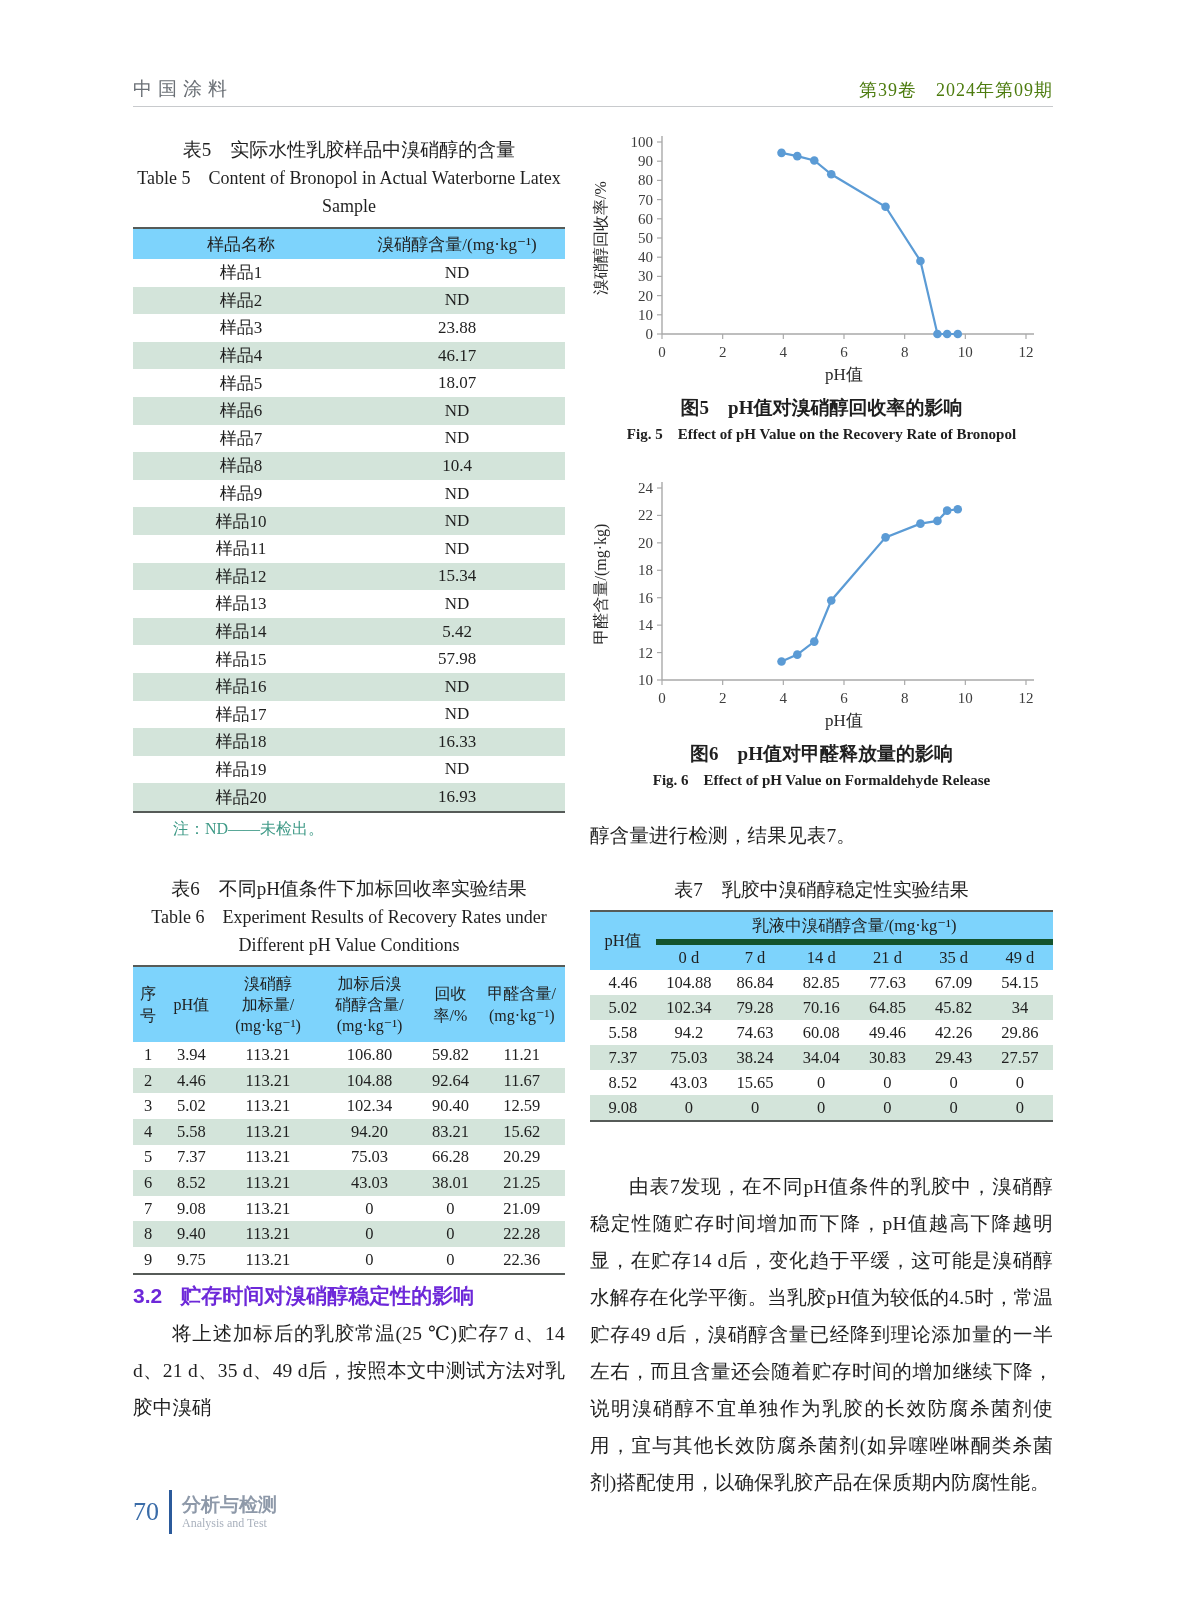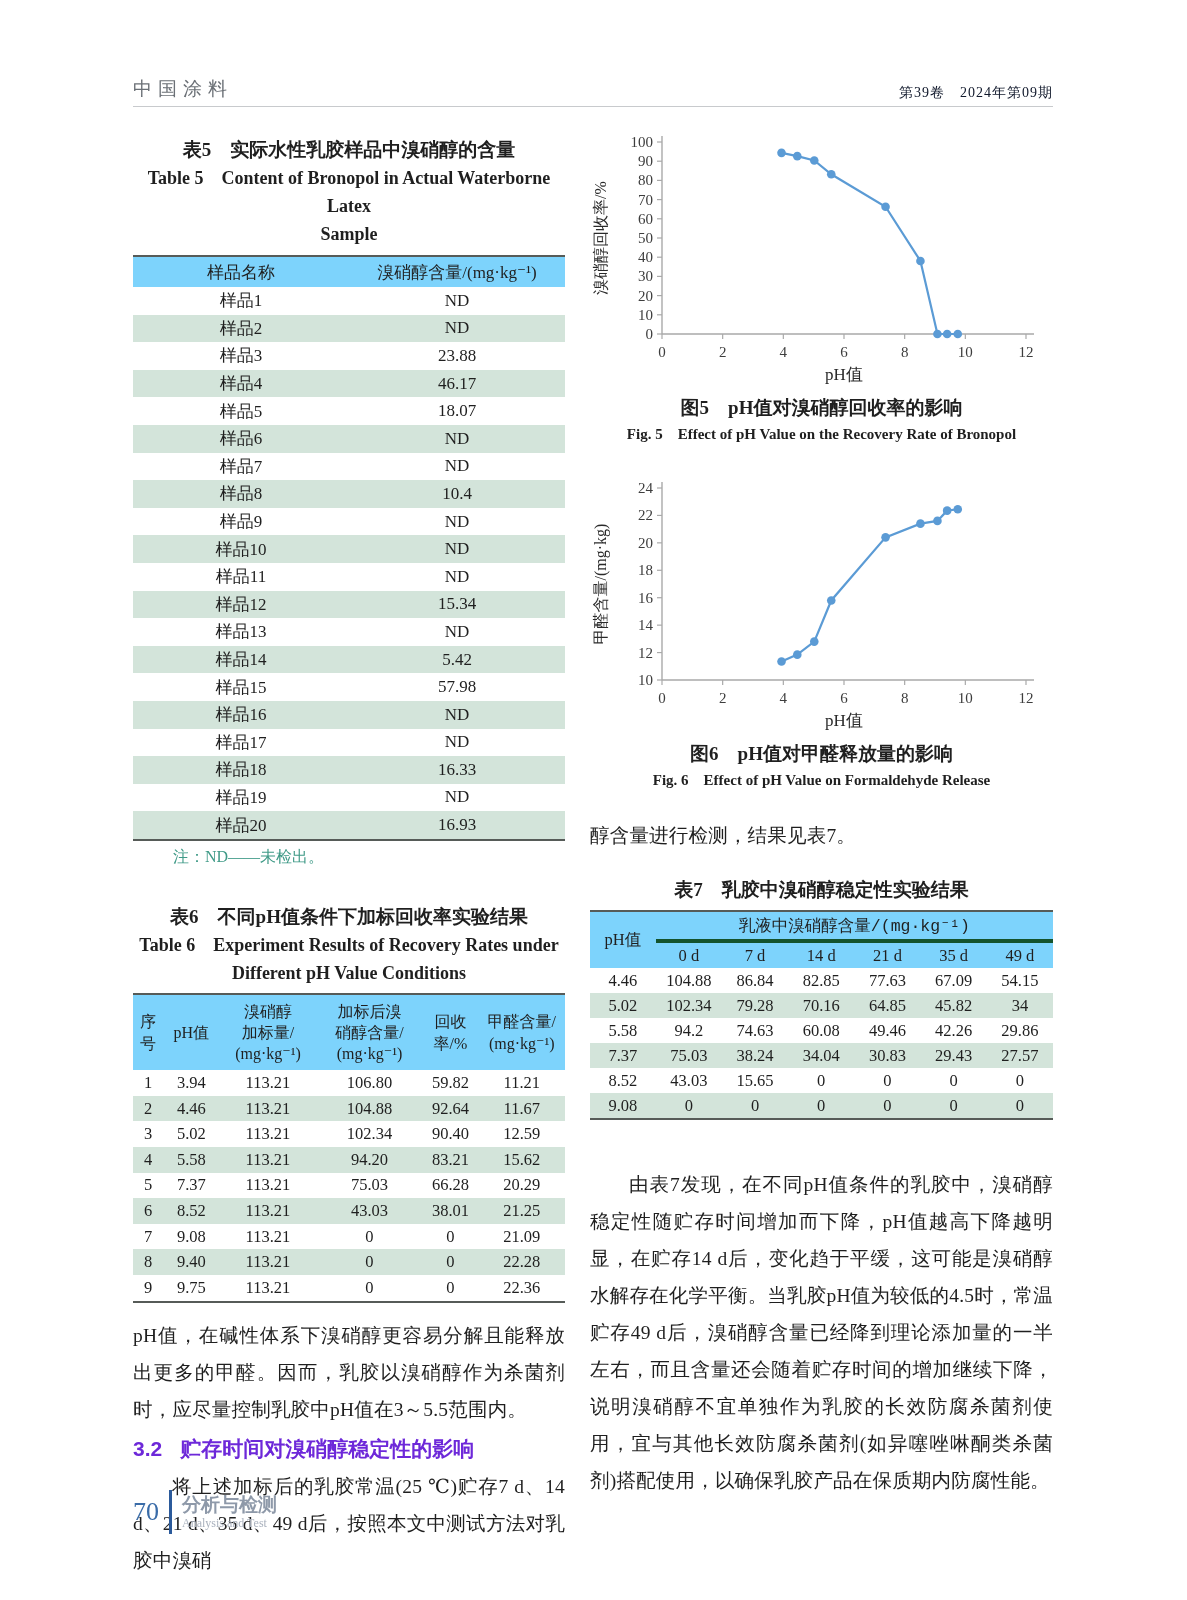--- a/index.html
+++ b/index.html
@@ -1,41 +1,41 @@
 <!DOCTYPE html>
 <html><head>
 <meta charset="utf-8">
 <style>
   html,body{margin:0;padding:0;background:#ffffff;}
   .page{position:relative;width:1187px;height:1600px;background:#ffffff;overflow:hidden;
         font-family:"Liberation Serif","DejaVu Serif",serif;color:#1f1f1f;}
   
   .runhead{position:absolute;top:76px;left:133px;width:920px;display:flex;justify-content:space-between;align-items:flex-end;}
   .journal-name{font-size:19px;color:#6b7076;letter-spacing:6px;}
-  .issue-info{font-size:14px;color:#0f172a;letter-spacing:1px;}
+  .issue-info{font-size:18px;color:#4d7c0f;letter-spacing:1px;}
   .head-rule{position:absolute;top:106px;left:133px;width:920px;border-top:1px solid #c8cacd;}
   
   .col-left{position:absolute;left:133px;top:128px;width:432px;}
   .col-right{position:absolute;left:590px;top:128px;width:463px;}
   
-  .tbl-title{ text-align:center;font-weight:bold;line-height:28px;}
+  .tbl-title{ text-align:center;font-weight:normal;line-height:28px;}
   .tbl-title .cn{font-size:19px;}
   .tbl-title .en{font-size:18px;}
   
   table{width:100%;border-collapse:collapse;table-layout:fixed;}
   thead th{background:#7dd3fc;font-weight:normal;border-top:2px solid #565b58;}
   tr.stripe td{background:#d3e4da;}
   tbody tr:last-child td{border-bottom:2px solid #565b58;}
   td,th{text-align:center;vertical-align:middle;padding:0 2px;}
   .t5 td{height:27.6px;font-size:17px;}
   .t5 th{height:30px;font-size:17px;}
   .t6 th{font-size:16px;line-height:1.32;white-space:pre-line;padding:6px 1px;}
   .t6 td{height:25.6px;font-size:16.5px;}
   .t7 th{font-size:16.5px;white-space:pre-line;}
-  .t7 .group-hd{border-bottom:4px solid #14532d;height:27px;font-family:Liberation Mono, monospace;}
+  .t7 .group-hd{border-bottom:6px solid #14532d;height:27px;}
   .t7 .day-hd th{height:25px;}
   .t7 td{height:25px;font-size:16.5px;}
   .t7 .ph-hd{height:52px;}
   .tbl-note{font-size:16px;color:#3f9a87;margin:6px 0 0 40px;}
   
   .para{font-size:19.5px;line-height:37px;text-align:justify;letter-spacing:0.2px;}
   .indent{text-indent:2em;}
   .section-heading{font-family:"Liberation Sans","DejaVu Sans",sans-serif;font-weight:bold;
                    color:#6d28d9;font-size:21px;line-height:34px;margin:4px 0 2px 0;}
   .section-heading .num{margin-right:18px;}
@@ -267,21 +267,20 @@
             <td>9</td>
             <td>9.75</td>
             <td>113.21</td>
             <td>0</td>
             <td>0</td>
             <td>22.36</td>
           </tr>
         </tbody>
     </table>
 
-    <div class="para" style="margin-top:14px;">pH值，在碱性体系下溴硝醇更容易分解且能释放出更多的甲醛。因而，乳胶以溴硝醇作为杀菌剂时，应尽量控制乳胶中pH值在3～5.5范围内。</div>
 
     <div class="section-heading">
       <span class="num">3.2</span><span>贮存时间对溴硝醇稳定性的影响</span>
     </div>
 
     <div class="para indent">将上述加标后的乳胶常温(25 ℃)贮存7 d、14 d、21 d、35 d、49 d后，按照本文中测试方法对乳胶中溴硝</div>
   </div>
 
   <div class="col-right">
 

